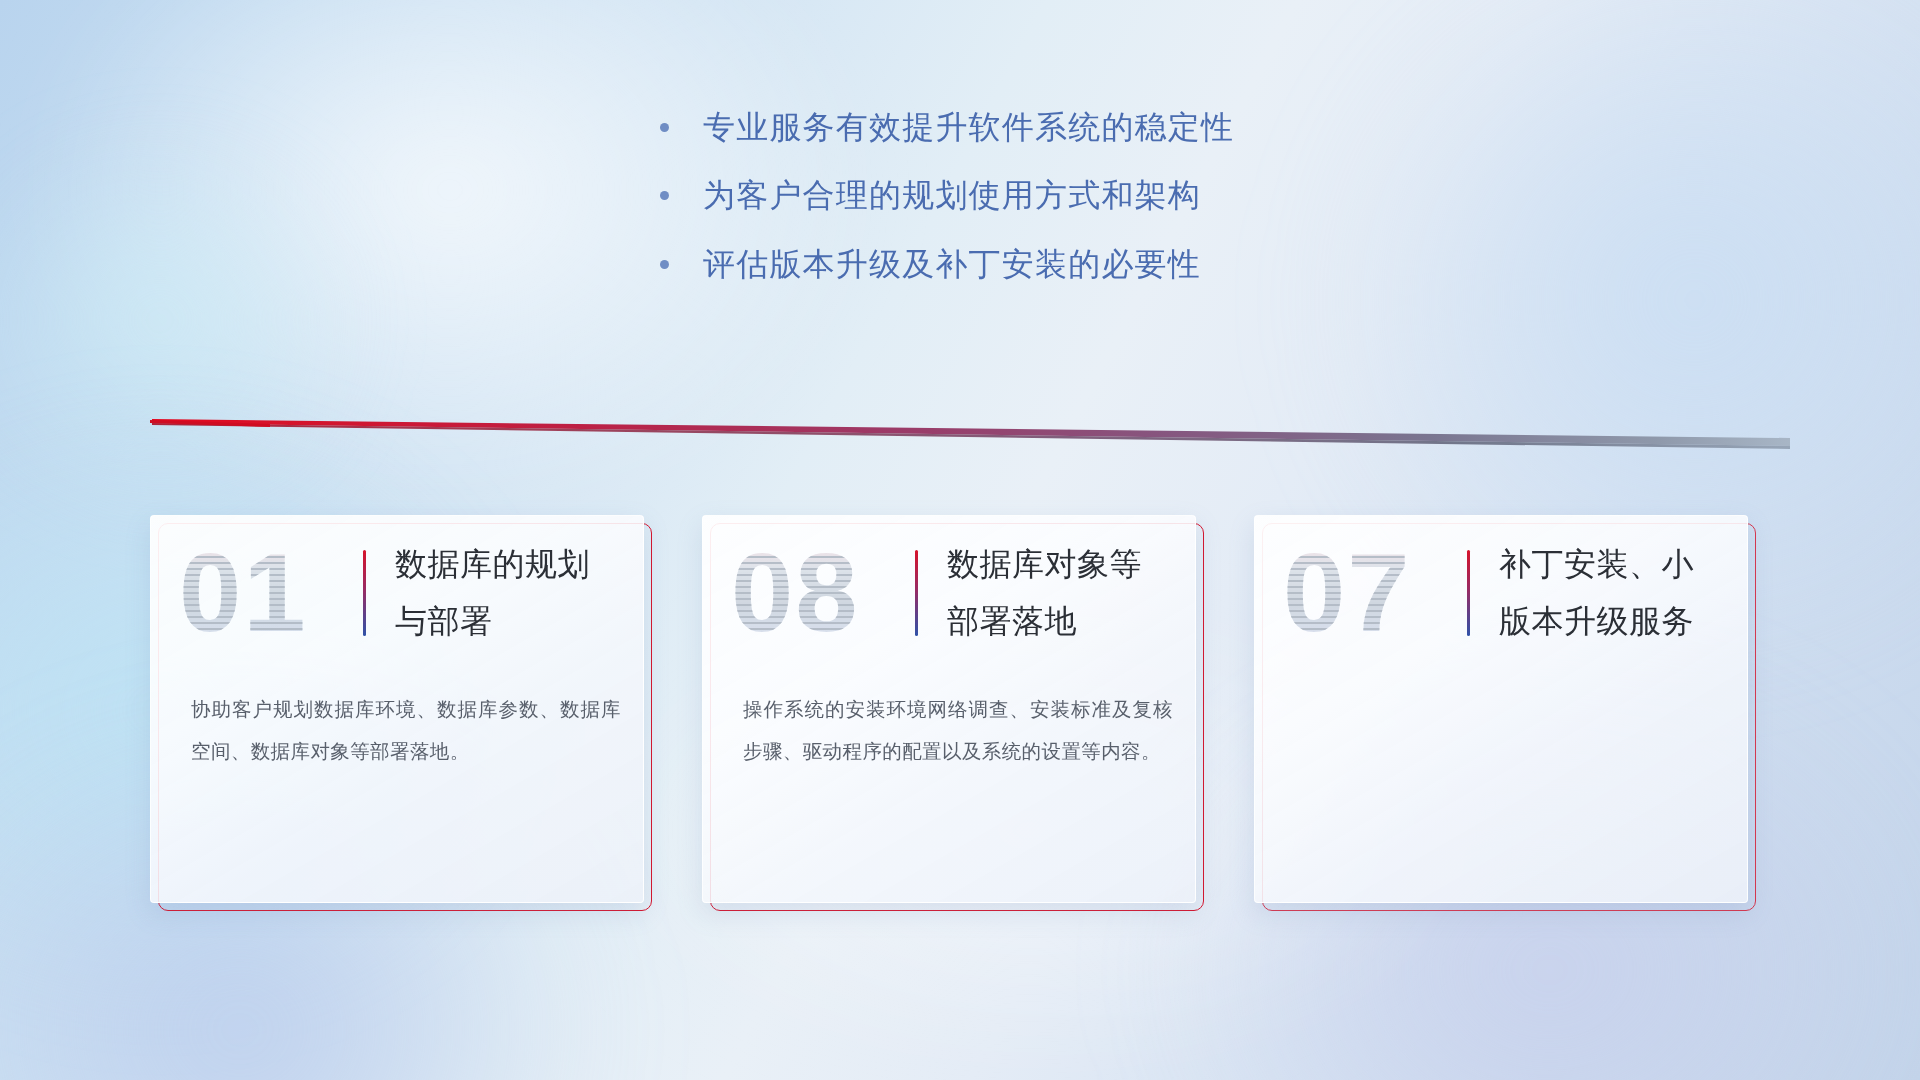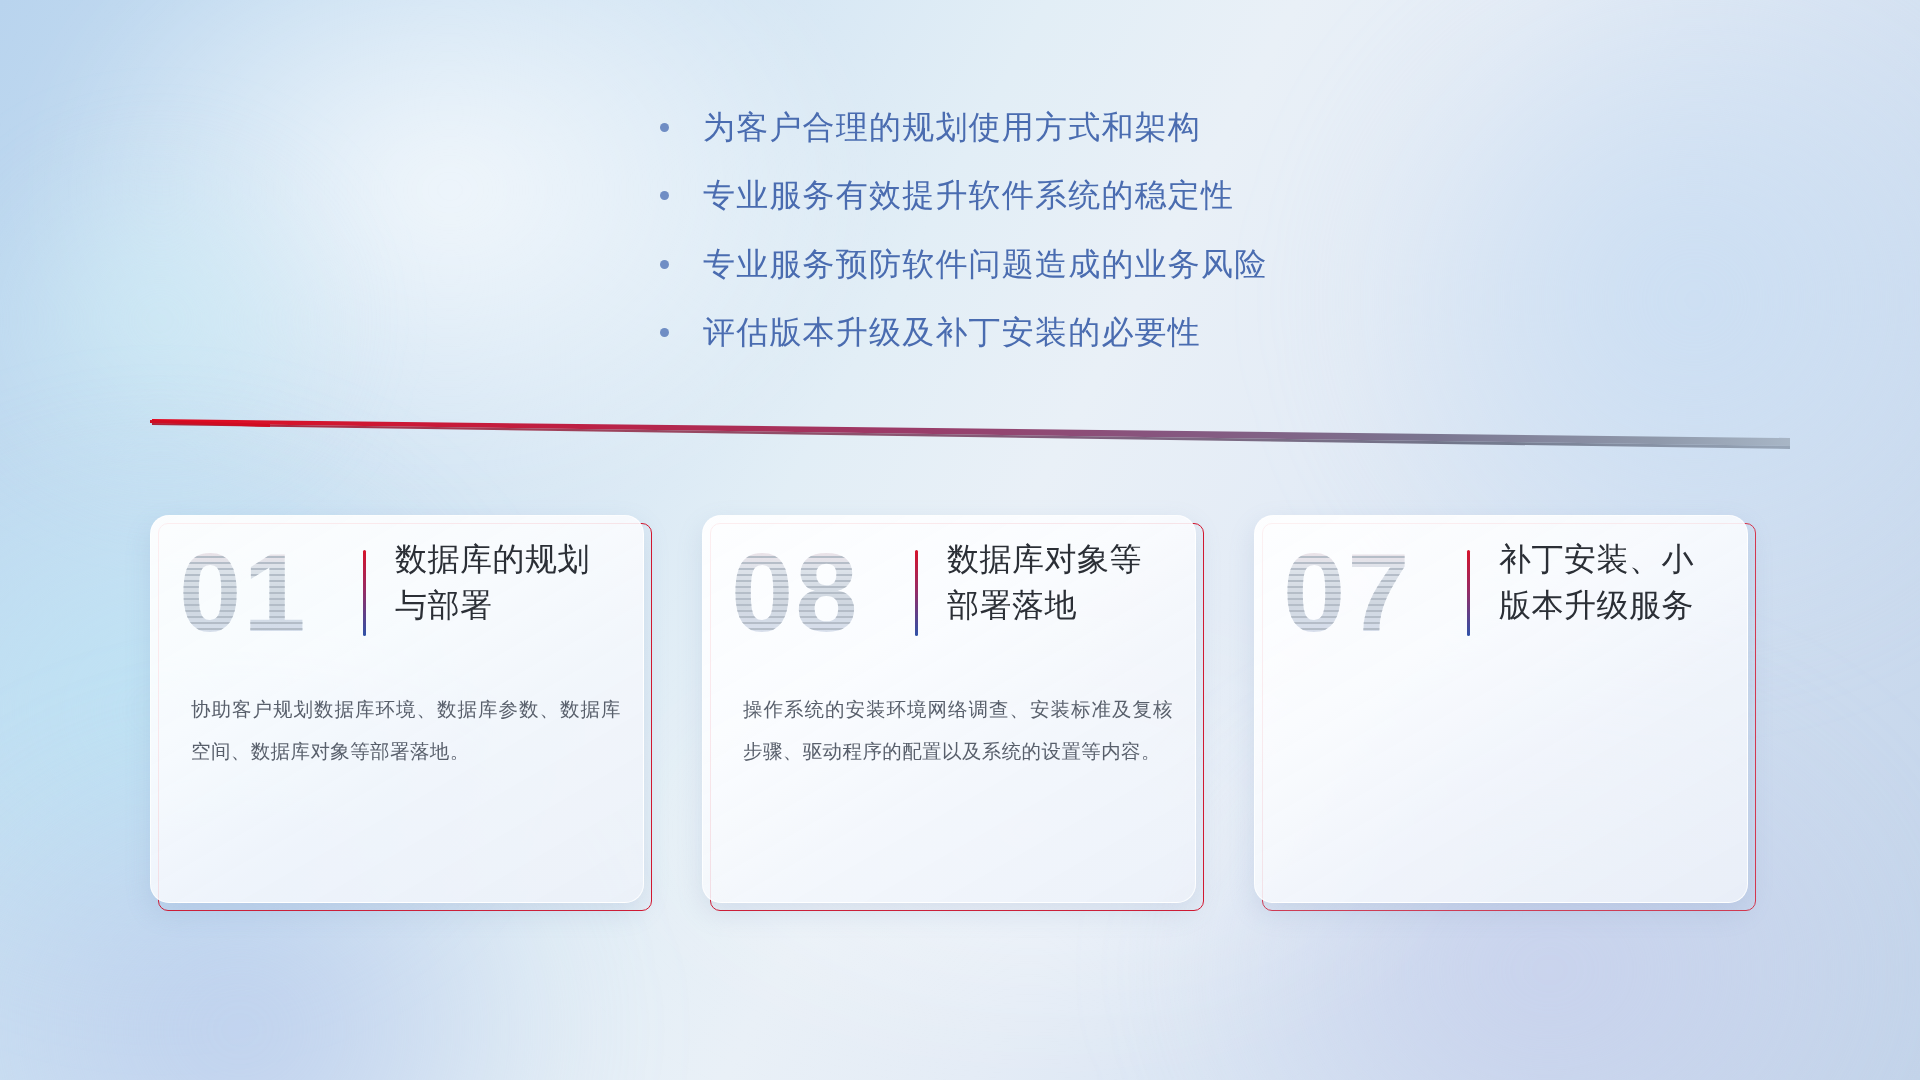--- a/index.html
+++ b/index.html
@@ -133,21 +133,21 @@
     width: 494px; height: 388px;
     border-radius: 10px;
     border: 1.6px solid #d6132b;
     box-sizing: border-box;
   }
   .card-accent.faint { border-color: #d8344a; }
   .card-face {
     position: absolute;
     left: 0; top: 0;
     width: 494px; height: 388px;
-    border-radius: 19px;
+    border-radius: 4px;
     box-sizing: border-box;
     border: 1px solid rgba(255,255,255,0.85);
     background:
       linear-gradient(150deg,
         rgba(255,255,255,0.93) 0%,
         rgba(252,253,255,0.90) 35%,
         rgba(244,247,252,0.88) 62%,
         rgba(236,241,249,0.90) 100%);
     box-shadow: 0 10px 26px rgba(110,140,185,0.18);
     overflow: hidden;
@@ -196,21 +196,21 @@
     height: 86px;
     background: linear-gradient(to bottom, #d6132b 0%, #9a2a62 45%, #2f52a8 100%);
     border-radius: 2px;
   }
   .card-title {
     position: absolute;
     left: 244px;
     top: 20px;
     width: 220px;
     font-size: 32px;
-    line-height: 46px;
+    line-height: 57px;
     color: #2b2f36;
     letter-spacing: 0.5px;
     font-weight: 400;
   }
   .card-body {
     position: absolute;
     left: 40px;
     top: 172px;
     width: 430px;
     font-size: 19.5px;
@@ -230,29 +230,25 @@
   <div class="bg-glow glow-g"></div>
   <div class="bg-glow glow-c"></div>
   <div class="bg-glow glow-b"></div>
   <div class="bg-glow glow-e"></div>
   <div class="bg-glow glow-d"></div>
   <div class="bg-glow glow-f"></div>
 
   <div class="bullets">
     <div class="bullet-row">
       <span class="bullet-dot"></span>
-      <span class="bullet-text">为客户合理的规划使用方式和架构</span>
+      <span class="bullet-text">专业服务有效提升软件系统的稳定性</span>
     </div>
     <div class="bullet-row">
       <span class="bullet-dot"></span>
-      <span class="bullet-text">专业服务有效提升软件系统的稳定性</span>
-    </div>
-    <div class="bullet-row">
-      <span class="bullet-dot"></span>
-      <span class="bullet-text">专业服务预防软件问题造成的业务风险</span>
+      <span class="bullet-text">为客户合理的规划使用方式和架构</span>
     </div>
     <div class="bullet-row">
       <span class="bullet-dot"></span>
       <span class="bullet-text">评估版本升级及补丁安装的必要性</span>
     </div>
   </div>
 
   <div class="divider-wrap">
     <svg width="1640" height="54" viewBox="0 0 1640 54" xmlns="http://www.w3.org/2000/svg">
       <defs>

